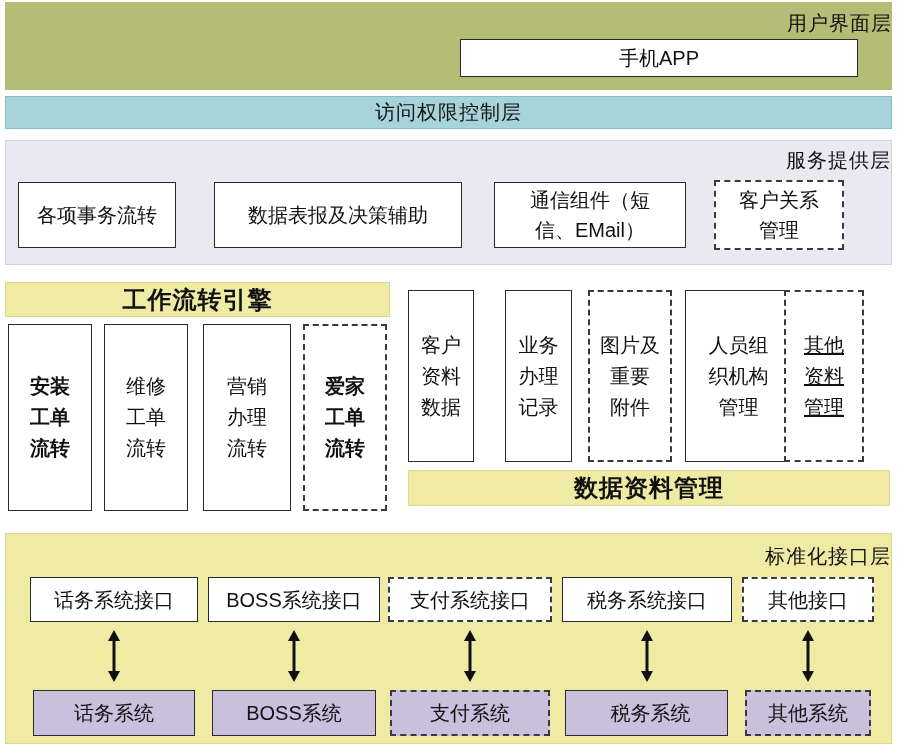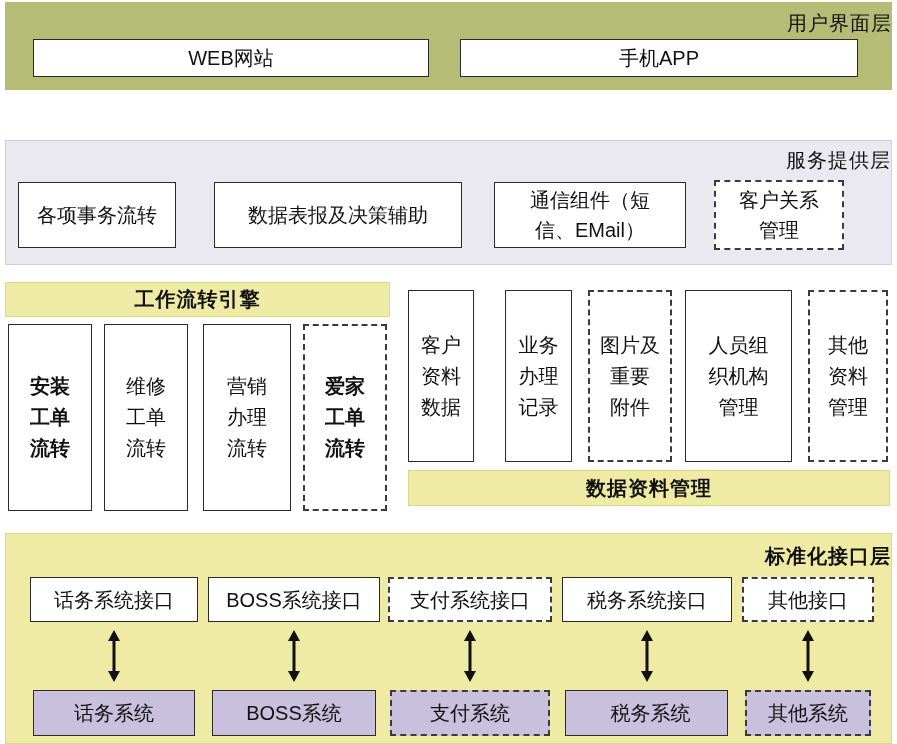--- a/index.html
+++ b/index.html
@@ -21,21 +21,21 @@
   .panel-olive   { background: #b4bc76; }
   .panel-teal    { background: #a6d4da; border: 1px solid #86bcc4; }
   .panel-lav     { background: #eae8f0; border: 1px solid #d2cfdd; }
   .panel-yellow  { background: #efeaa4; border: 1px solid #ddd78a; }
 
   .layer-title {
     text-align: right;
     font-size: 20px;
     letter-spacing: 1px;
   }
-  .layer-title.bold { font-weight: bold; }
+  .layer-title.bold { font-weight: normal; }
 
   
   .box {
     background: #fff;
     border: 1px solid #2a2a2a;
     display: flex;
     align-items: center;
     justify-content: center;
     text-align: center;
     font-size: 20px;
@@ -46,38 +46,40 @@
   .box.bold { font-weight: bold; }
   .box.purple { background: #c8c0dc; }
   .box.vtall { line-height: 1.55; }
 
   .yellow-bar {
     background: #efeaa4;
     border: 1px solid #ddd78a;
     display: flex;
     align-items: center;
     justify-content: center;
-    font-size: 20px;
+    font-size: 24px;
     font-weight: bold;
     letter-spacing: 1px;
   }
 
   .arrow { display: block; }
 </style>
 </head>
 <body>
 
 <div class="canvas">
 
   <div class="abs panel-olive" style="left:5px; top:2px; width:887px; height:88px;">
     <div class="layer-title" style="margin-top:8px;">用户界面层</div>
   </div>
-  <div class="abs box" style="left:33px; top:39px; width:396px; height:38px;">WEB网站</div>
   <div class="abs box" style="left:460px; top:39px; width:398px; height:38px;">手机APP</div>
 
+  <div class="abs panel-teal" style="left:5px; top:96px; width:887px; height:33px; display:flex; align-items:center; justify-content:center;">
+    <div class="layer-title">访问权限控制层</div>
+  </div>
 
   <div class="abs panel-lav" style="left:5px; top:140px; width:887px; height:125px;">
     <div class="layer-title" style="margin-top:6px;">服务提供层</div>
   </div>
   <div class="abs box" style="left:18px; top:182px; width:158px; height:66px;">各项事务流转</div>
   <div class="abs box" style="left:214px; top:182px; width:248px; height:66px;">数据表报及决策辅助</div>
   <div class="abs box" style="left:494px; top:182px; width:192px; height:66px;">通信组件（短
 信、EMail）</div>
   <div class="abs box dashed" style="left:714px; top:180px; width:130px; height:70px;">客户关系
 管理</div>
@@ -102,21 +104,21 @@
 数据</div>
   <div class="abs box vtall" style="left:505px; top:290px; width:67px; height:172px;">业务
 办理
 记录</div>
   <div class="abs box vtall dashed" style="left:588px; top:290px; width:84px; height:172px;">图片及
 重要
 附件</div>
   <div class="abs box vtall" style="left:685px; top:290px; width:107px; height:172px;">人员组
 织机构
 管理</div>
-  <div class="abs box vtall dashed" style="left:808px; top:290px; width:80px; height:172px;">其他
+  <div class="abs box vtall dashed" style="left:784px; top:290px; width:80px; height:172px;text-decoration:underline;">其他
 资料
 管理</div>
 
   <div class="abs yellow-bar" style="left:408px; top:470px; width:482px; height:36px;">数据资料管理</div>
 
   <div class="abs panel-yellow" style="left:5px; top:533px; width:887px; height:211px;">
     <div class="layer-title bold" style="margin-top:9px;">标准化接口层</div>
   </div>
 
   <div class="abs box" style="left:30px; top:577px; width:168px; height:45px;">话务系统接口</div>

